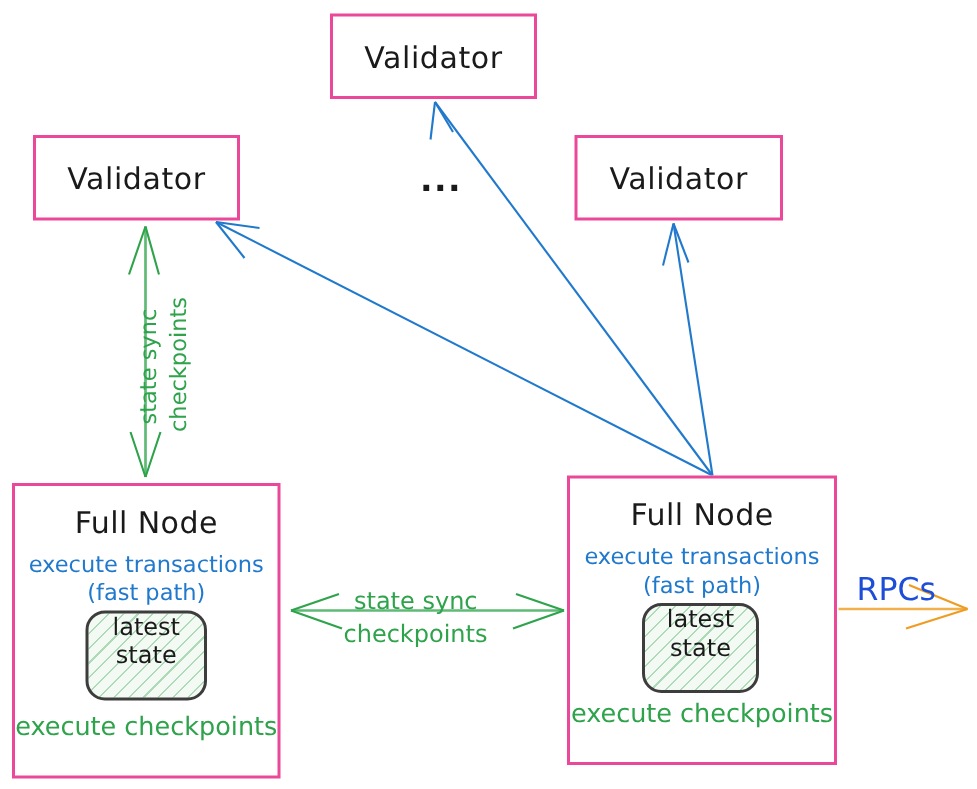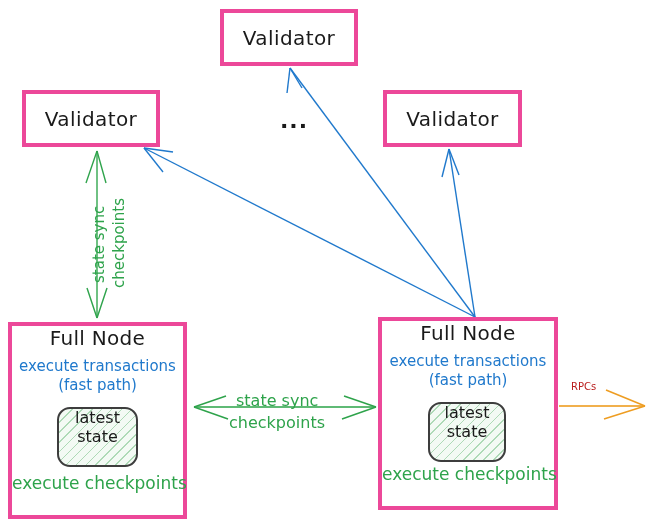--- a/index.html
+++ b/index.html
@@ -26,40 +26,41 @@
     height: 526px;
     pointer-events: none;
   }
   svg.layer.arrows { z-index: 2; }
 
   
   .box {
     position: absolute;
     box-sizing: border-box;
     background: #ffffff;
-    border: 4px solid #ec4899;
+    border: 2px solid #ec4899;
     z-index: 3;
   }
   .validator-box {
     display: flex;
     align-items: center;
     justify-content: center;
   }
   .validator-label {
     font-family: "DejaVu Sans", sans-serif;
     font-size: 20px;
     color: #1a1a1a;
     letter-spacing: 0.4px;
     white-space: nowrap;
   }
 
   .fullnode-box {
     display: flex;
     flex-direction: column;
     align-items: center;
+    padding-top: 12px;
   }
   .fn-title {
     font-size: 20px;
     color: #1a1a1a;
     letter-spacing: 0.3px;
     white-space: nowrap;
     margin-bottom: 7px;
   }
   .fn-blue {
     font-size: 15px;
@@ -112,21 +113,21 @@
     z-index: 5;
   }
   .ellipsis {
     font-size: 22px;
     color: #1a1a1a;
     letter-spacing: 1px;
     font-weight: bold;
   }
   .lbl-blue   { font-size: 15px; color: #2079cc; }
   .lbl-green  { font-size: 16px; color: #2ea34b; }
-  .lbl-orange { font-size: 10px; color: #b91c1c; }
+  .lbl-orange { font-size: 21px; color: #1d4ed8; }
 
   .rot-green {
     position: absolute;
     font-size: 15px;
     color: #2ea34b;
     white-space: nowrap;
     transform-origin: 0 0;
     transform: rotate(-90deg);
     z-index: 5;
   }

